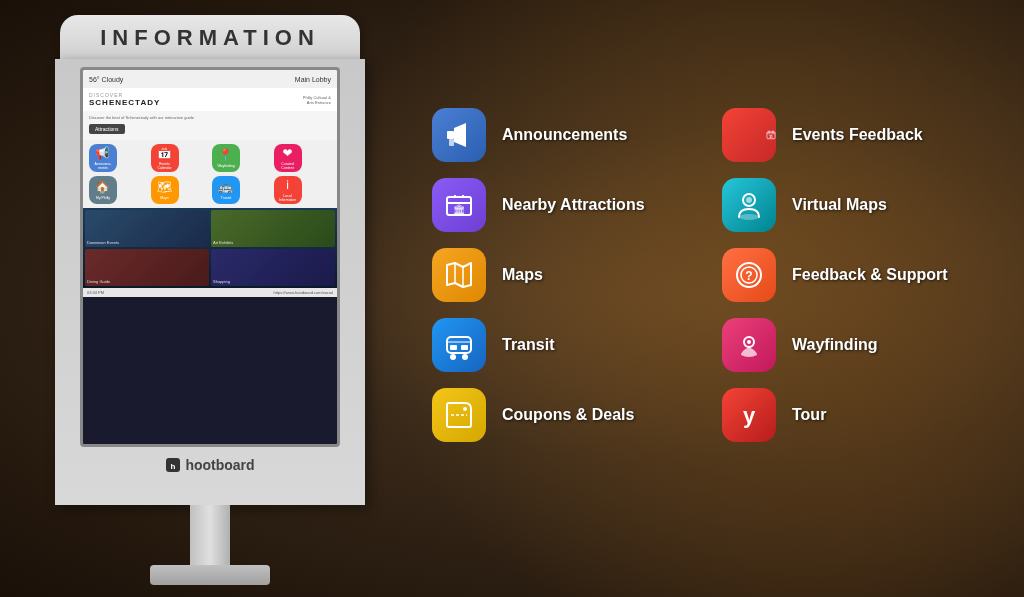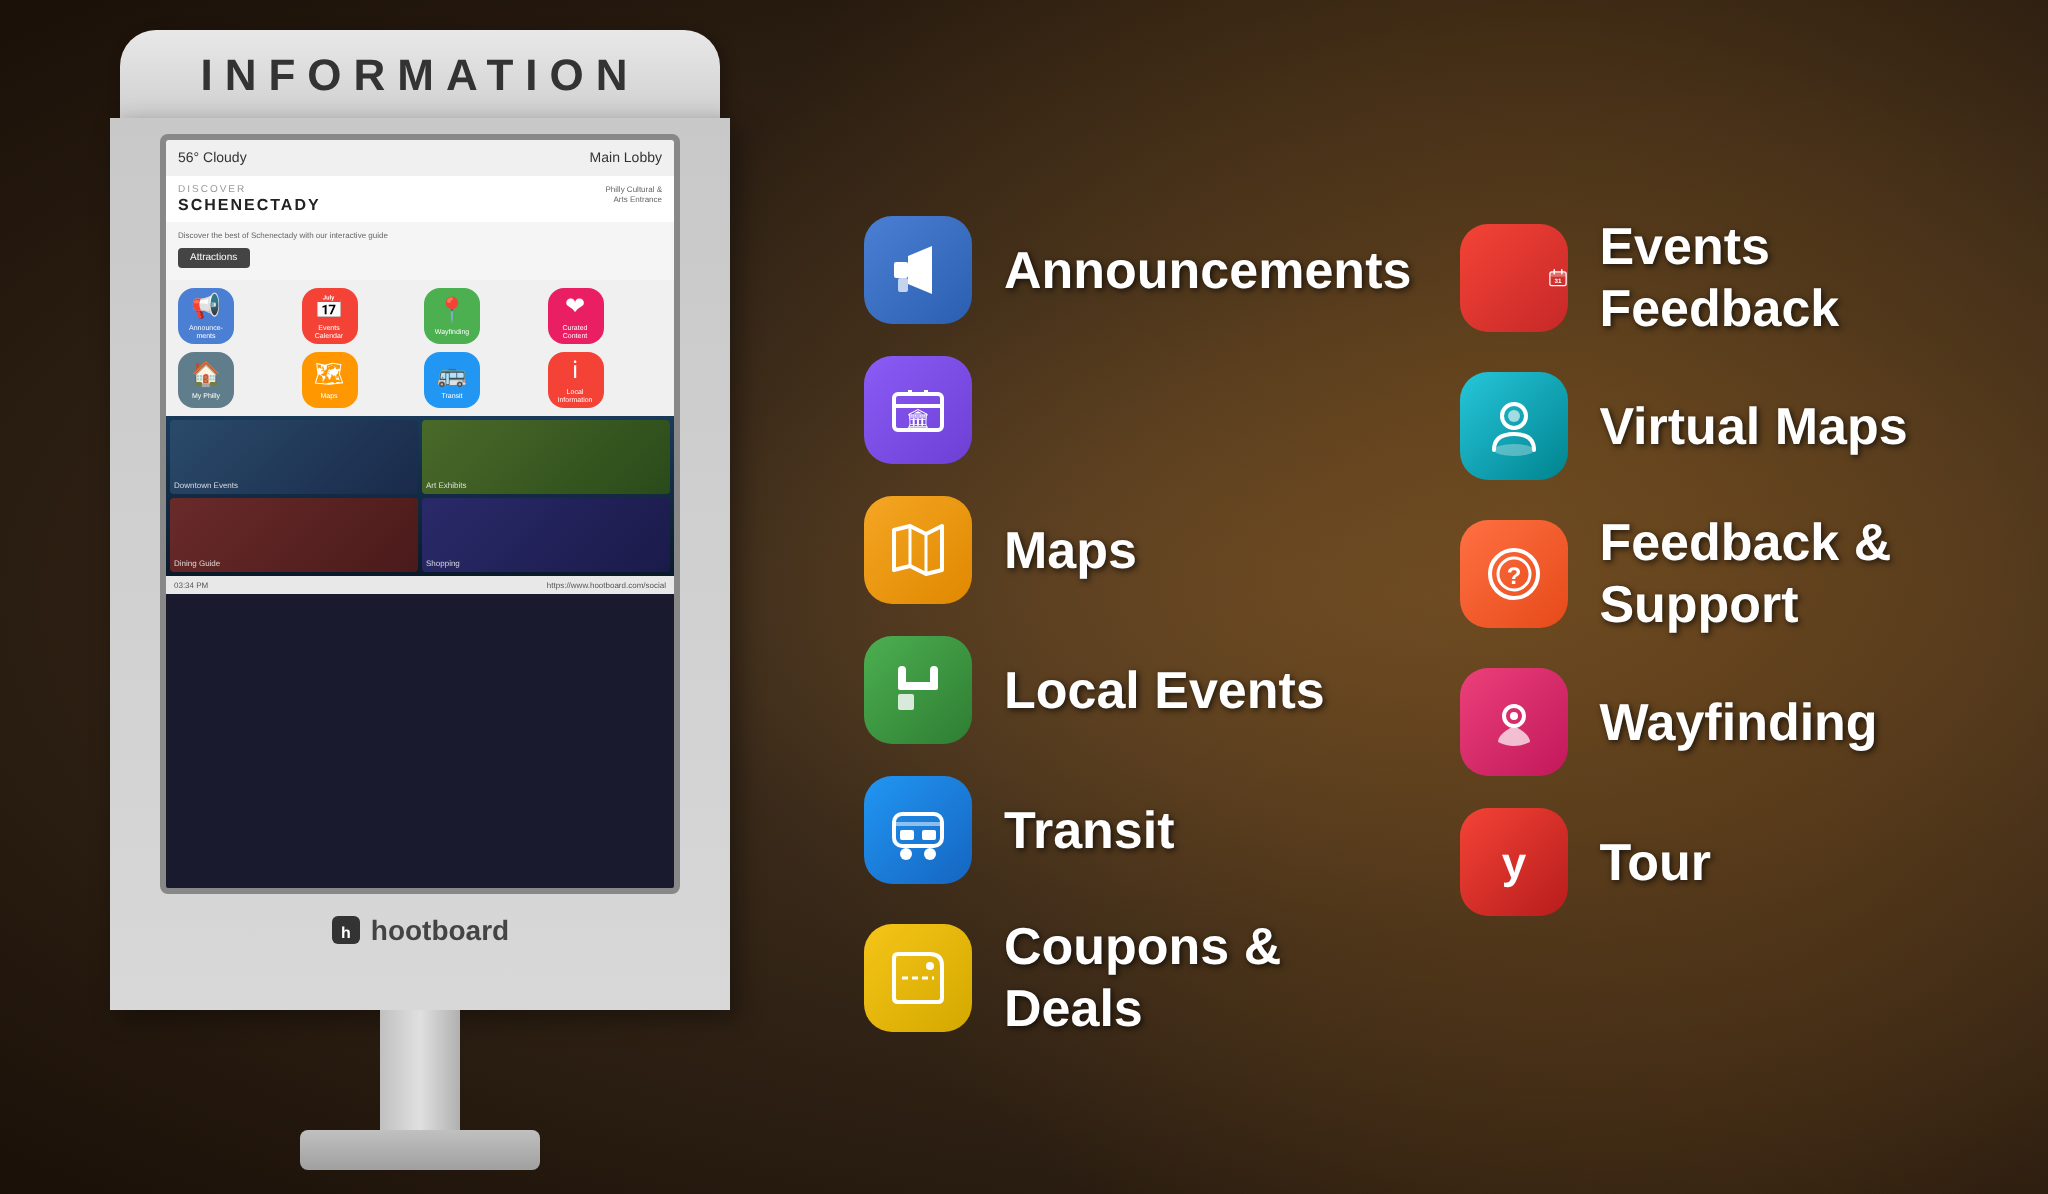--- a/index.html
+++ b/index.html
@@ -91,20 +91,21 @@
       justify-content: space-between;
       padding: 0 6px;
       font-size: 7px;
       color: #333;
     }
 
     .screen-header {
       background: #fff;
       padding: 4px 6px;
       display: flex;
+      align-items: center;
       gap: 20px;
     }
 
     .screen-content {
       background: #f5f5f5;
       padding: 4px 6px;
       font-size: 5px;
       color: #555;
     }
 
@@ -195,21 +196,21 @@
       height: 54px;
       border-radius: 14px;
       display: flex;
       align-items: center;
       justify-content: center;
       flex-shrink: 0;
       font-size: 26px;
     }
 
     .menu-label {
-      font-size: 26px;
+      font-size: 16px;
       font-weight: 600;
       color: #ffffff;
       text-shadow: 1px 1px 3px rgba(0,0,0,0.7);
     }
 
     
     .icon-blue { background: linear-gradient(135deg, #4a7fd4, #2a5fb0); }
     .icon-purple { background: linear-gradient(135deg, #8b5cf6, #6d3fd4); }
     .icon-yellow { background: linear-gradient(135deg, #f5a623, #e08800); }
     .icon-green { background: linear-gradient(135deg, #4caf50, #2e7d32); }
@@ -338,44 +339,34 @@
     <div class="menu-item">
       <div class="menu-icon icon-purple">
         <svg width="32" height="32" viewBox="0 0 32 32">
           <rect x="4" y="8" width="24" height="18" rx="2" fill="none" stroke="white" stroke-width="2"></rect>
           <line x1="4" y1="14" x2="28" y2="14" stroke="white" stroke-width="2"></line>
           <line x1="12" y1="8" x2="12" y2="6" stroke="white" stroke-width="2"></line>
           <line x1="20" y1="8" x2="20" y2="6" stroke="white" stroke-width="2"></line>
           <text x="16" y="24" text-anchor="middle" font-size="10" fill="white">🏛</text>
         </svg>
       </div>
+      <span class="menu-label">Nearby Attractions</span>
     </div>
 
     <div class="menu-item">
       <div class="menu-icon icon-yellow">
         <svg width="32" height="32" viewBox="0 0 32 32">
           <polygon points="4,6 12,4 20,8 28,4 28,26 20,28 12,24 4,26" fill="none" stroke="white" stroke-width="2" stroke-linejoin="round"></polygon>
           <line x1="12" y1="4" x2="12" y2="24" stroke="white" stroke-width="1.5"></line>
           <line x1="20" y1="8" x2="20" y2="28" stroke="white" stroke-width="1.5"></line>
         </svg>
       </div>
       <span class="menu-label">Maps</span>
     </div>
 
-    <div class="menu-item">
-      <div class="menu-icon icon-green">
-        <svg width="32" height="32" viewBox="0 0 32 32">
-          <rect x="6" y="4" width="4" height="10" rx="2" fill="white"></rect>
-          <rect x="22" y="4" width="4" height="10" rx="2" fill="white"></rect>
-          <rect x="6" y="12" width="20" height="4" rx="1" fill="white"></rect>
-          <rect x="6" y="18" width="8" height="8" rx="1" fill="white" opacity="0.8"></rect>
-        </svg>
-      </div>
-      <span class="menu-label">Local Events</span>
-    </div>
 
     <div class="menu-item">
       <div class="menu-icon icon-blue2">
         <svg width="32" height="32" viewBox="0 0 32 32">
           <rect x="4" y="8" width="24" height="16" rx="4" fill="none" stroke="white" stroke-width="2"></rect>
           <rect x="4" y="12" width="24" height="2" fill="white" opacity="0.5"></rect>
           <circle cx="10" cy="28" r="3" fill="white"></circle>
           <circle cx="22" cy="28" r="3" fill="white"></circle>
           <rect x="7" y="16" width="7" height="5" rx="1" fill="white"></rect>
           <rect x="18" y="16" width="7" height="5" rx="1" fill="white"></rect>

